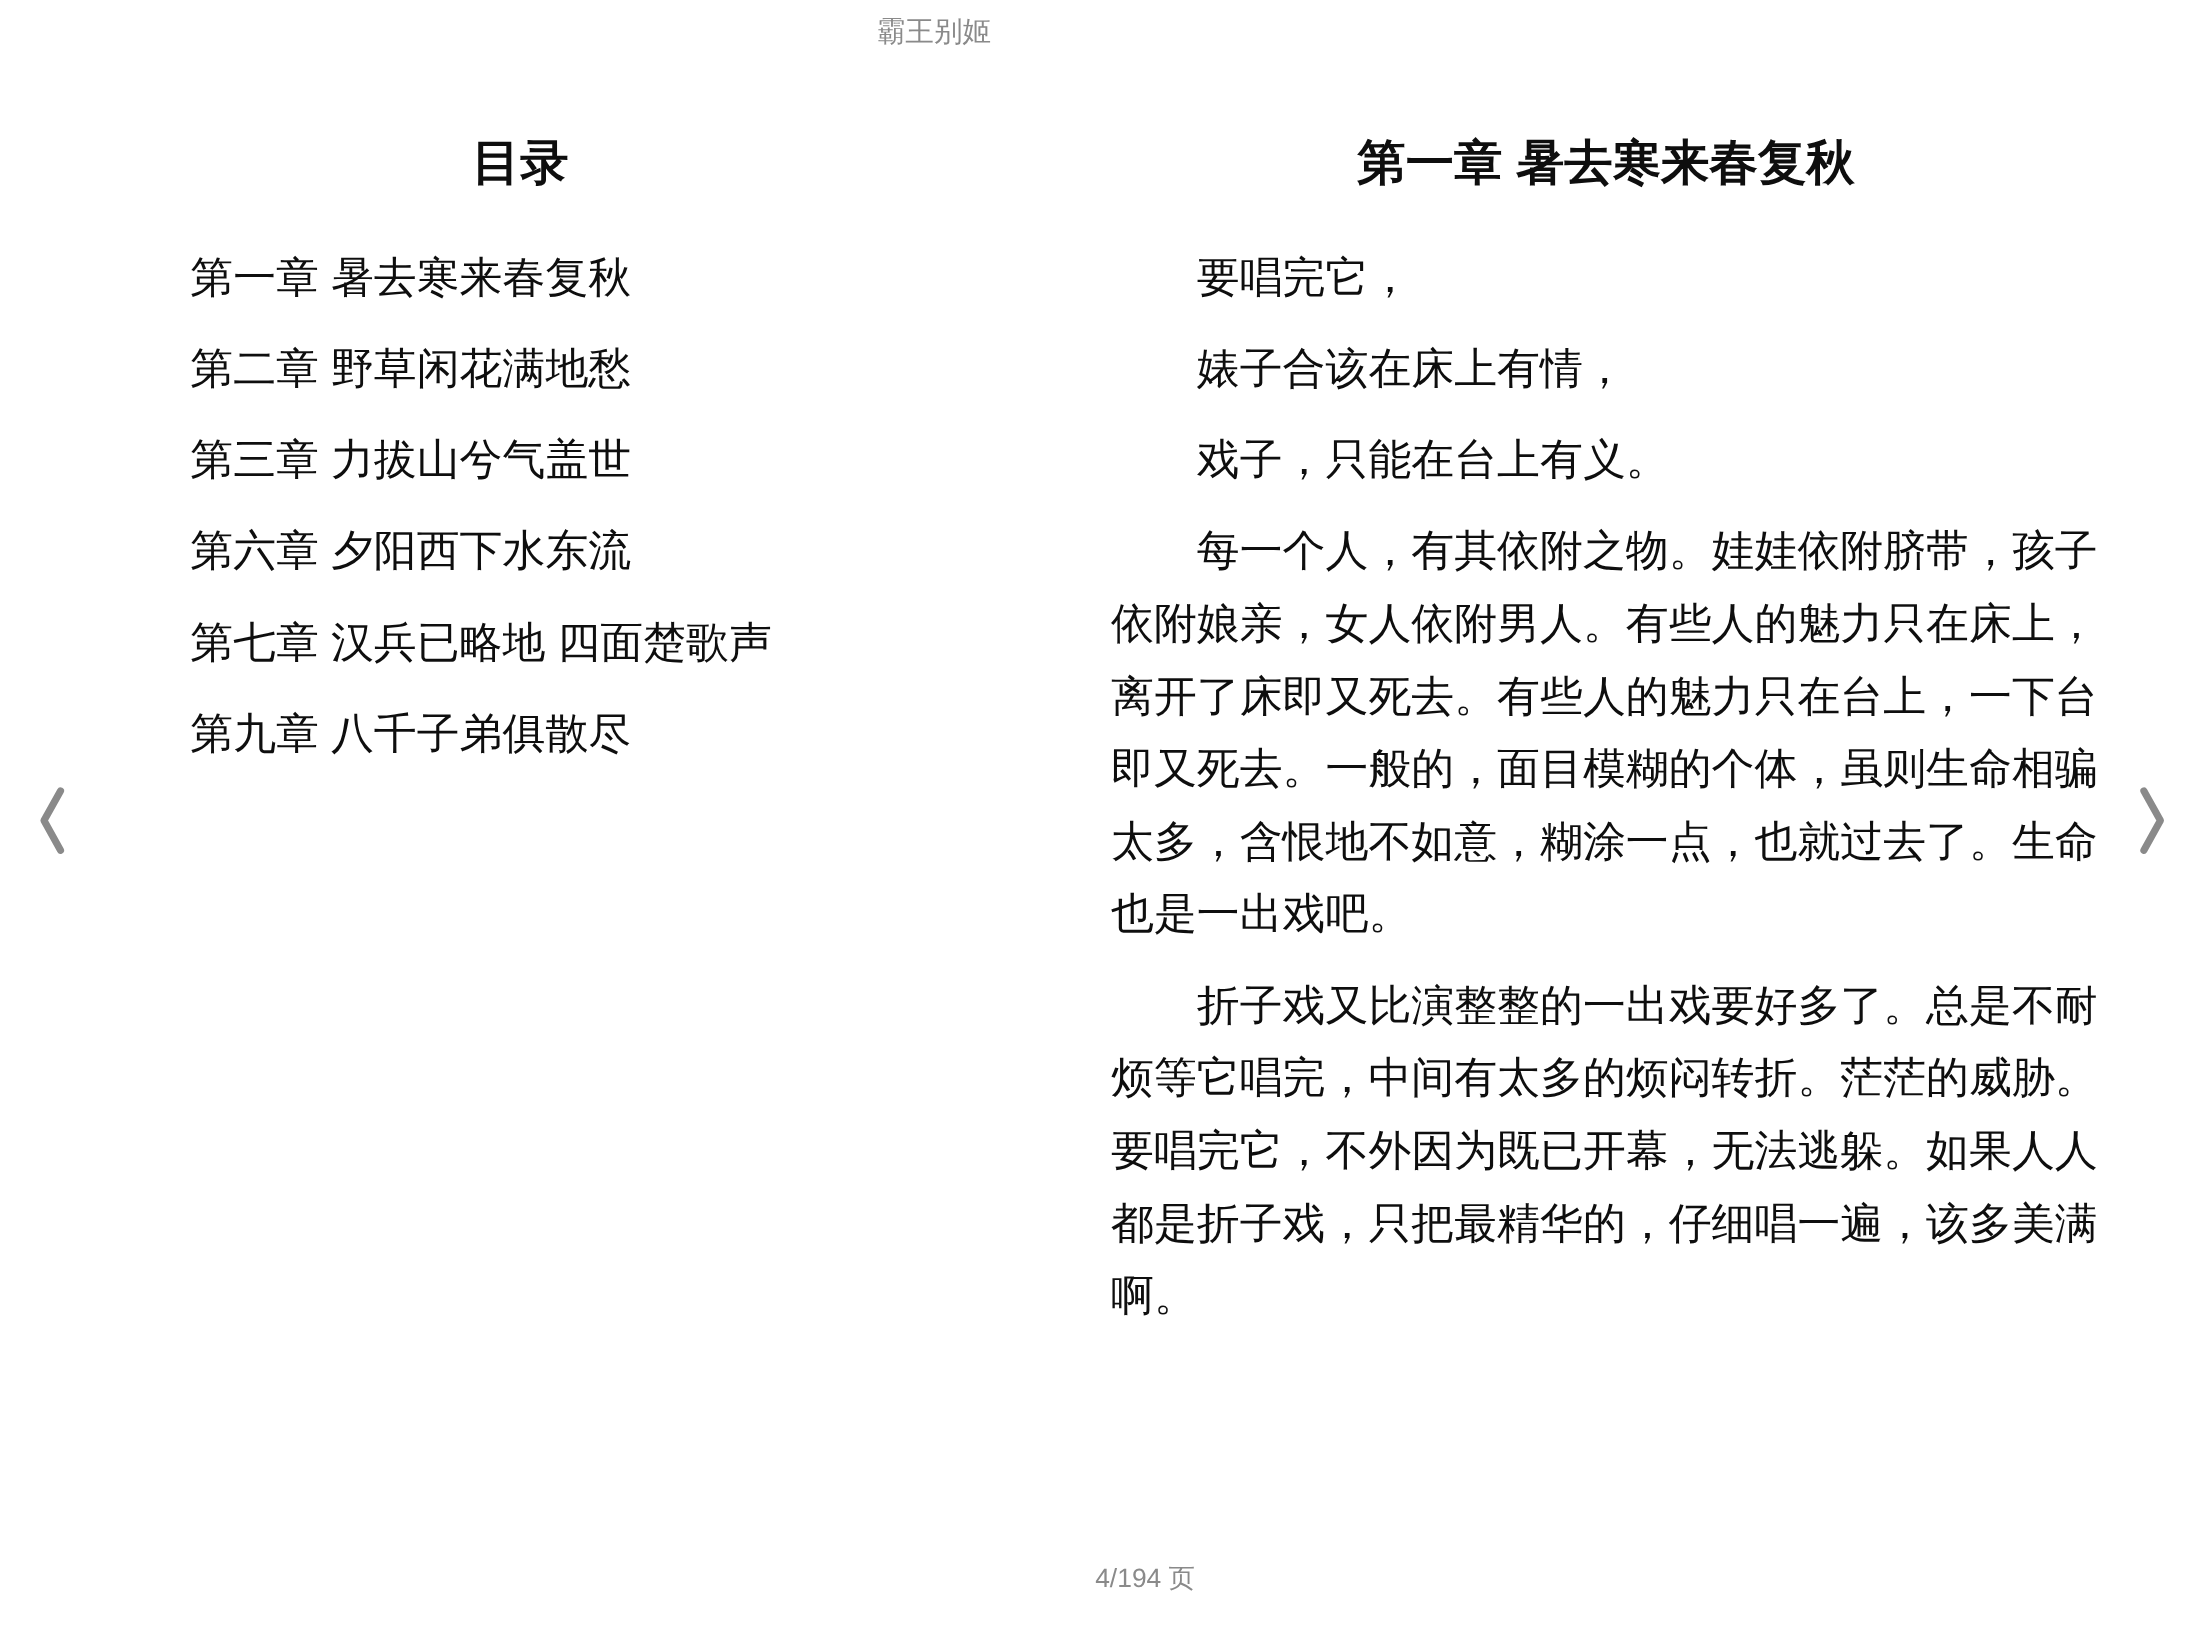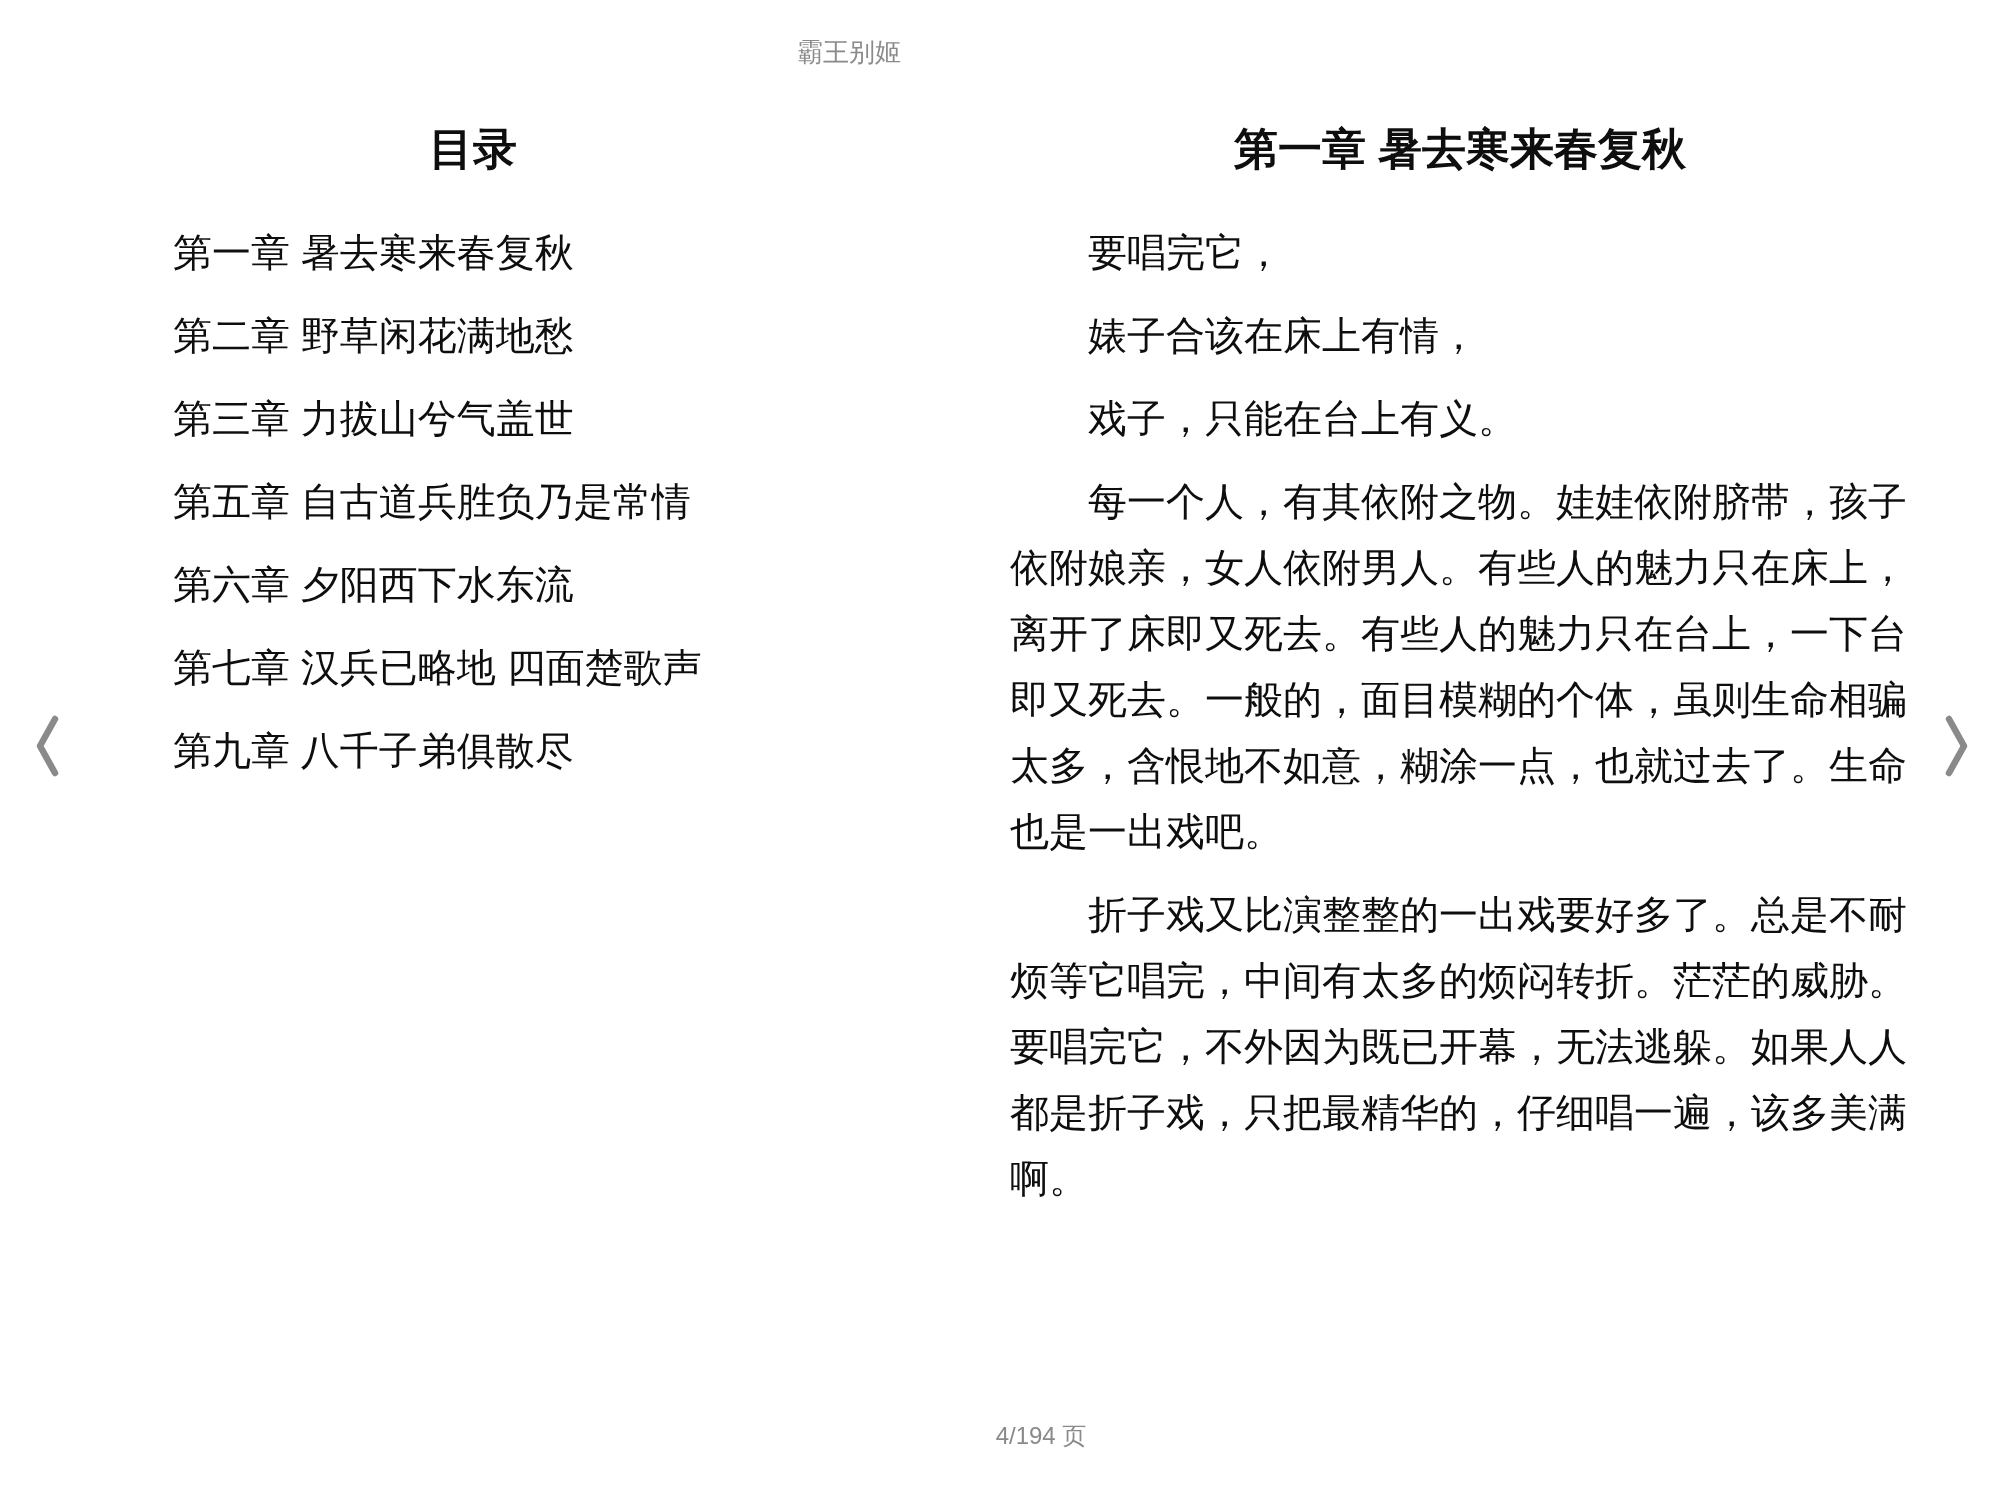--- a/index.html
+++ b/index.html
@@ -10,21 +10,20 @@
     overflow:hidden;
     font-family:"Liberation Sans", sans-serif;
     color:#0e0e0e;
   }
   .book-title{
     position:absolute;top:12px;left:0;width:1698px;
     text-align:center;
     font-size:26px;line-height:32px;
     color:#8a8a8a;
     font-weight:400;
-    margin-top:24px;
   }
   
   .left-page{position:absolute;left:173px;top:0;width:600px;}
   .page-title{
     position:absolute;top:124px;left:0;width:100%;
     text-align:center;
     font-size:44px;line-height:50px;
     font-weight:700;
     white-space:nowrap;
   }
@@ -86,21 +85,20 @@
 <div class="screen">
 
   <div class="book-title">霸王别姬</div>
 
   <div class="left-page">
     <div class="page-title">目录</div>
     <div class="toc-list">
       <div class="toc-item">第一章 暑去寒来春复秋</div>
       <div class="toc-item">第二章 野草闲花满地愁</div>
       <div class="toc-item">第三章 力拔山兮气盖世</div>
-      <div class="toc-item">第五章 自古道兵胜负乃是常情</div>
       <div class="toc-item">第六章 夕阳西下水东流</div>
       <div class="toc-item">第七章 汉兵已略地 四面楚歌声</div>
       <div class="toc-item">第九章 八千子弟俱散尽</div>
     </div>
   </div>
 
   <div class="right-page">
     <div class="chapter-title">第一章 暑去寒来春复秋</div>
     <div class="chapter-body">
       <p>要唱完它，</p>

